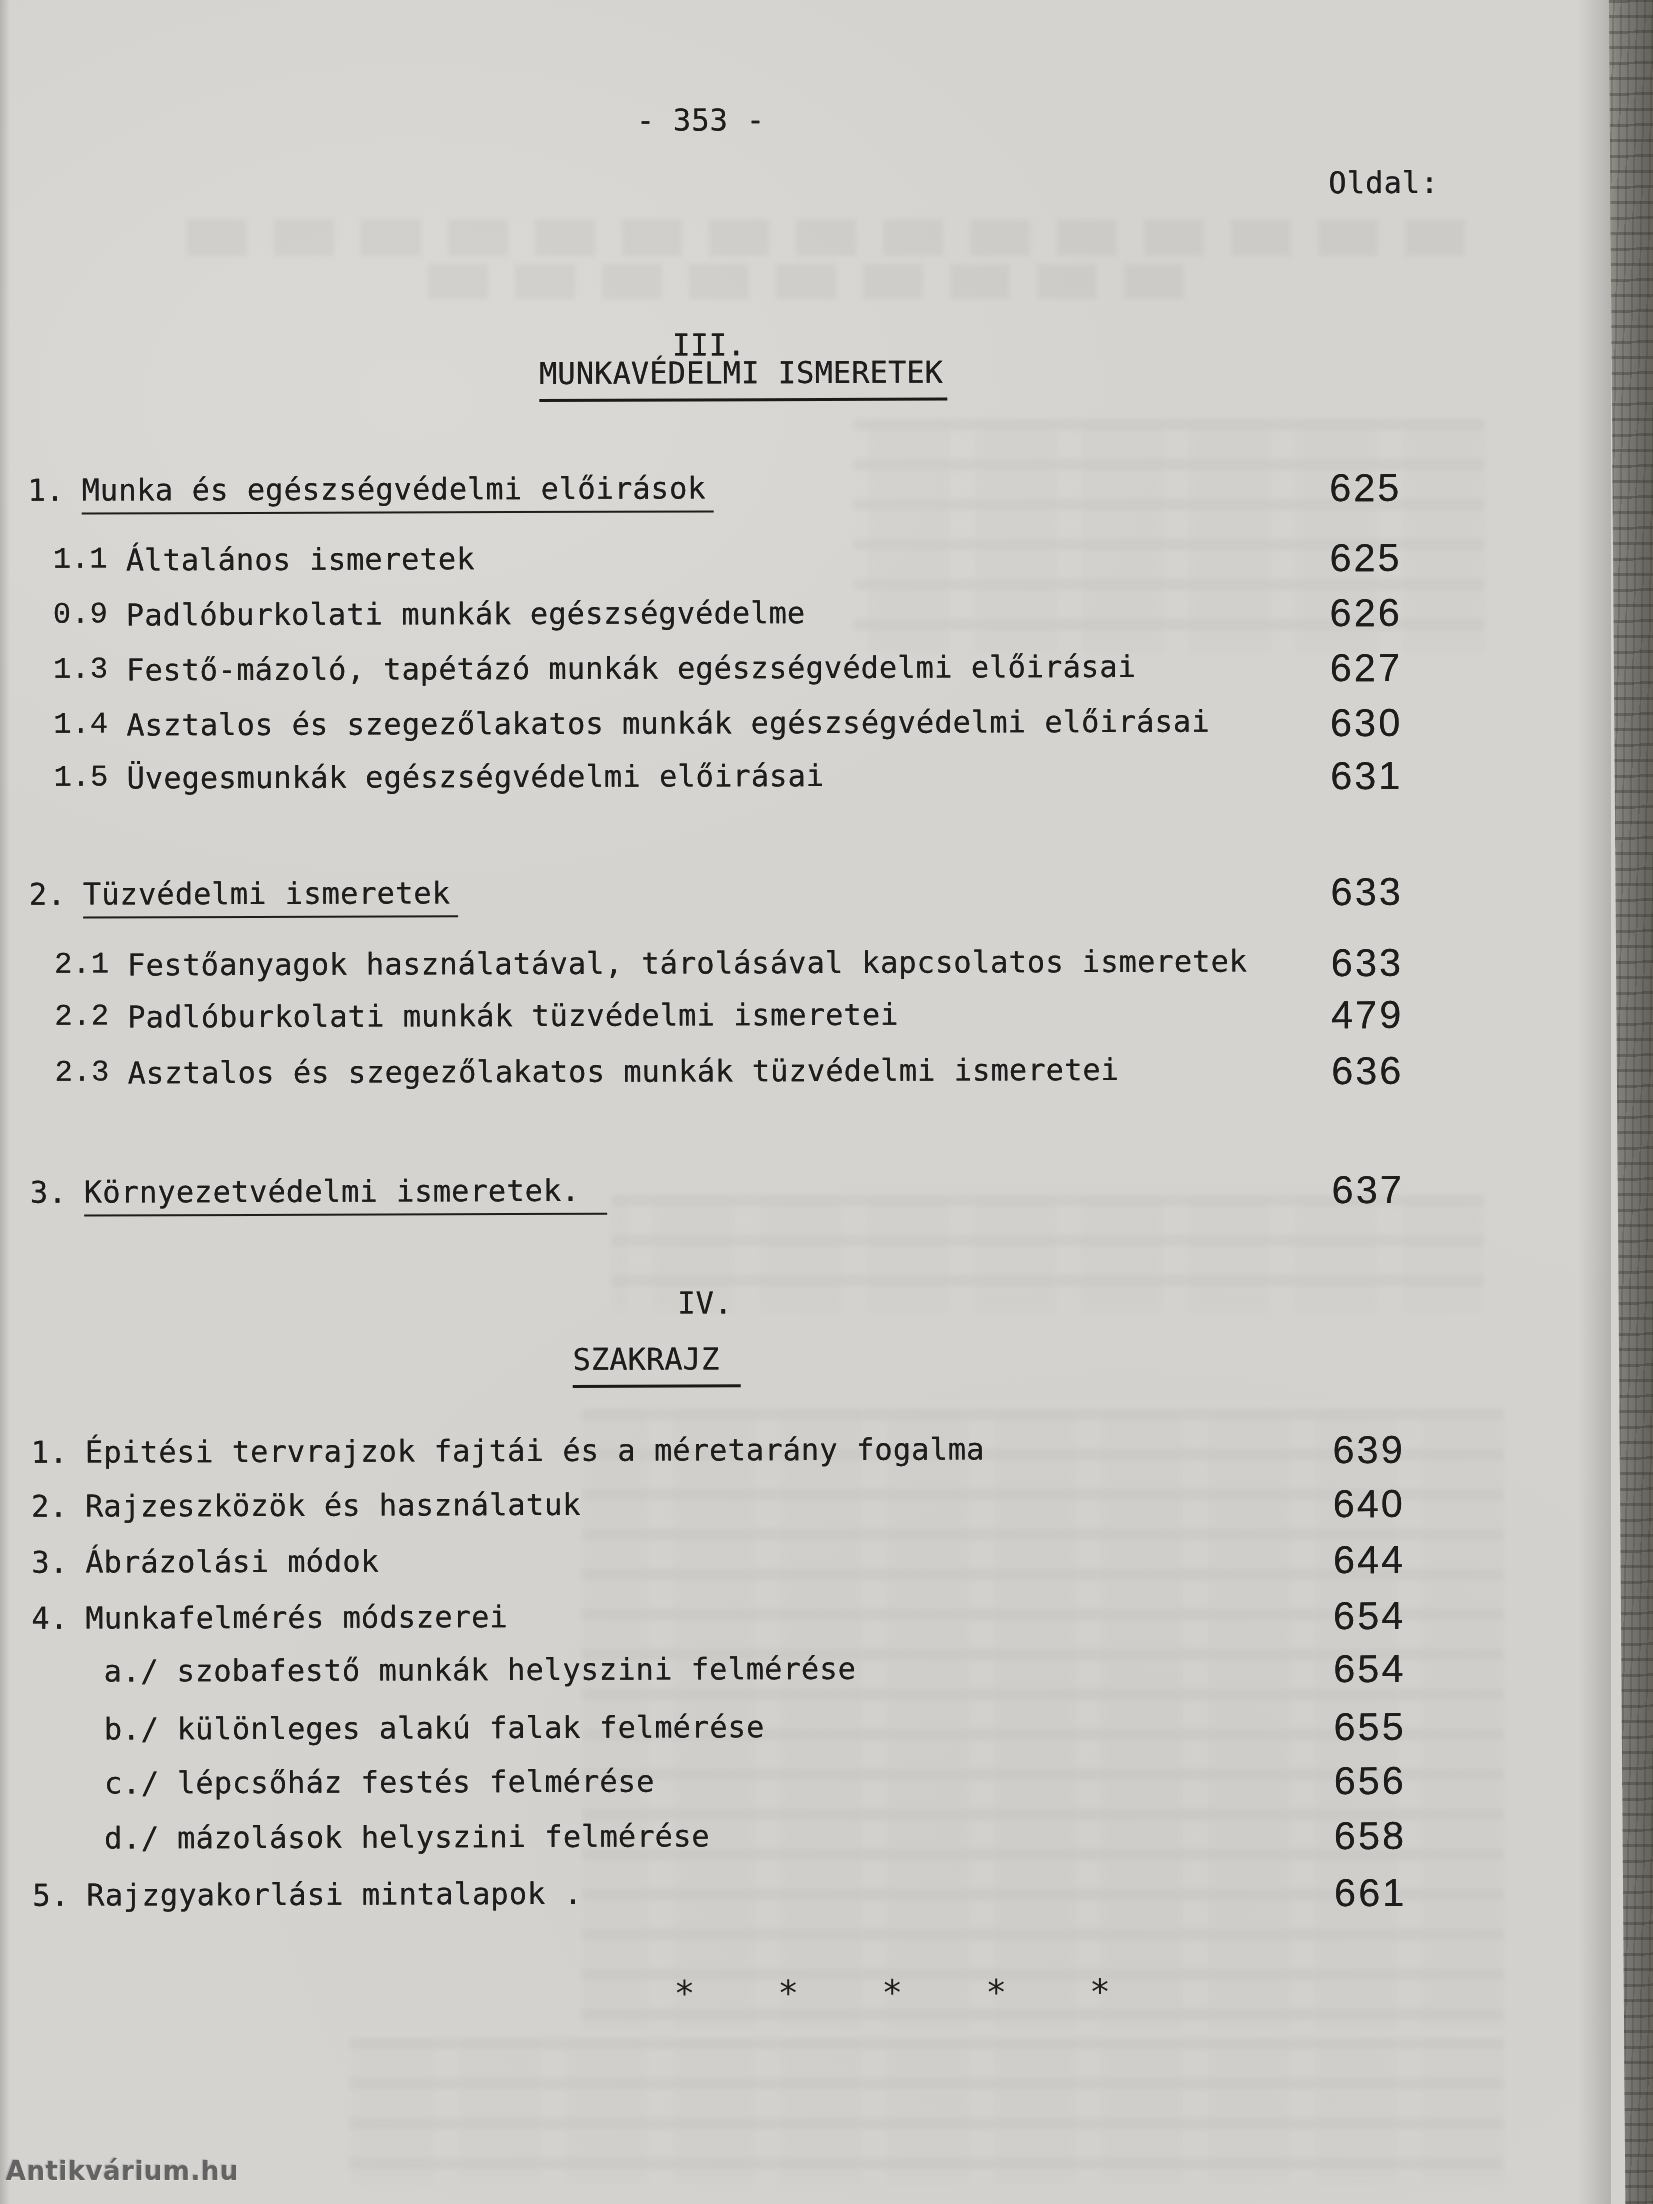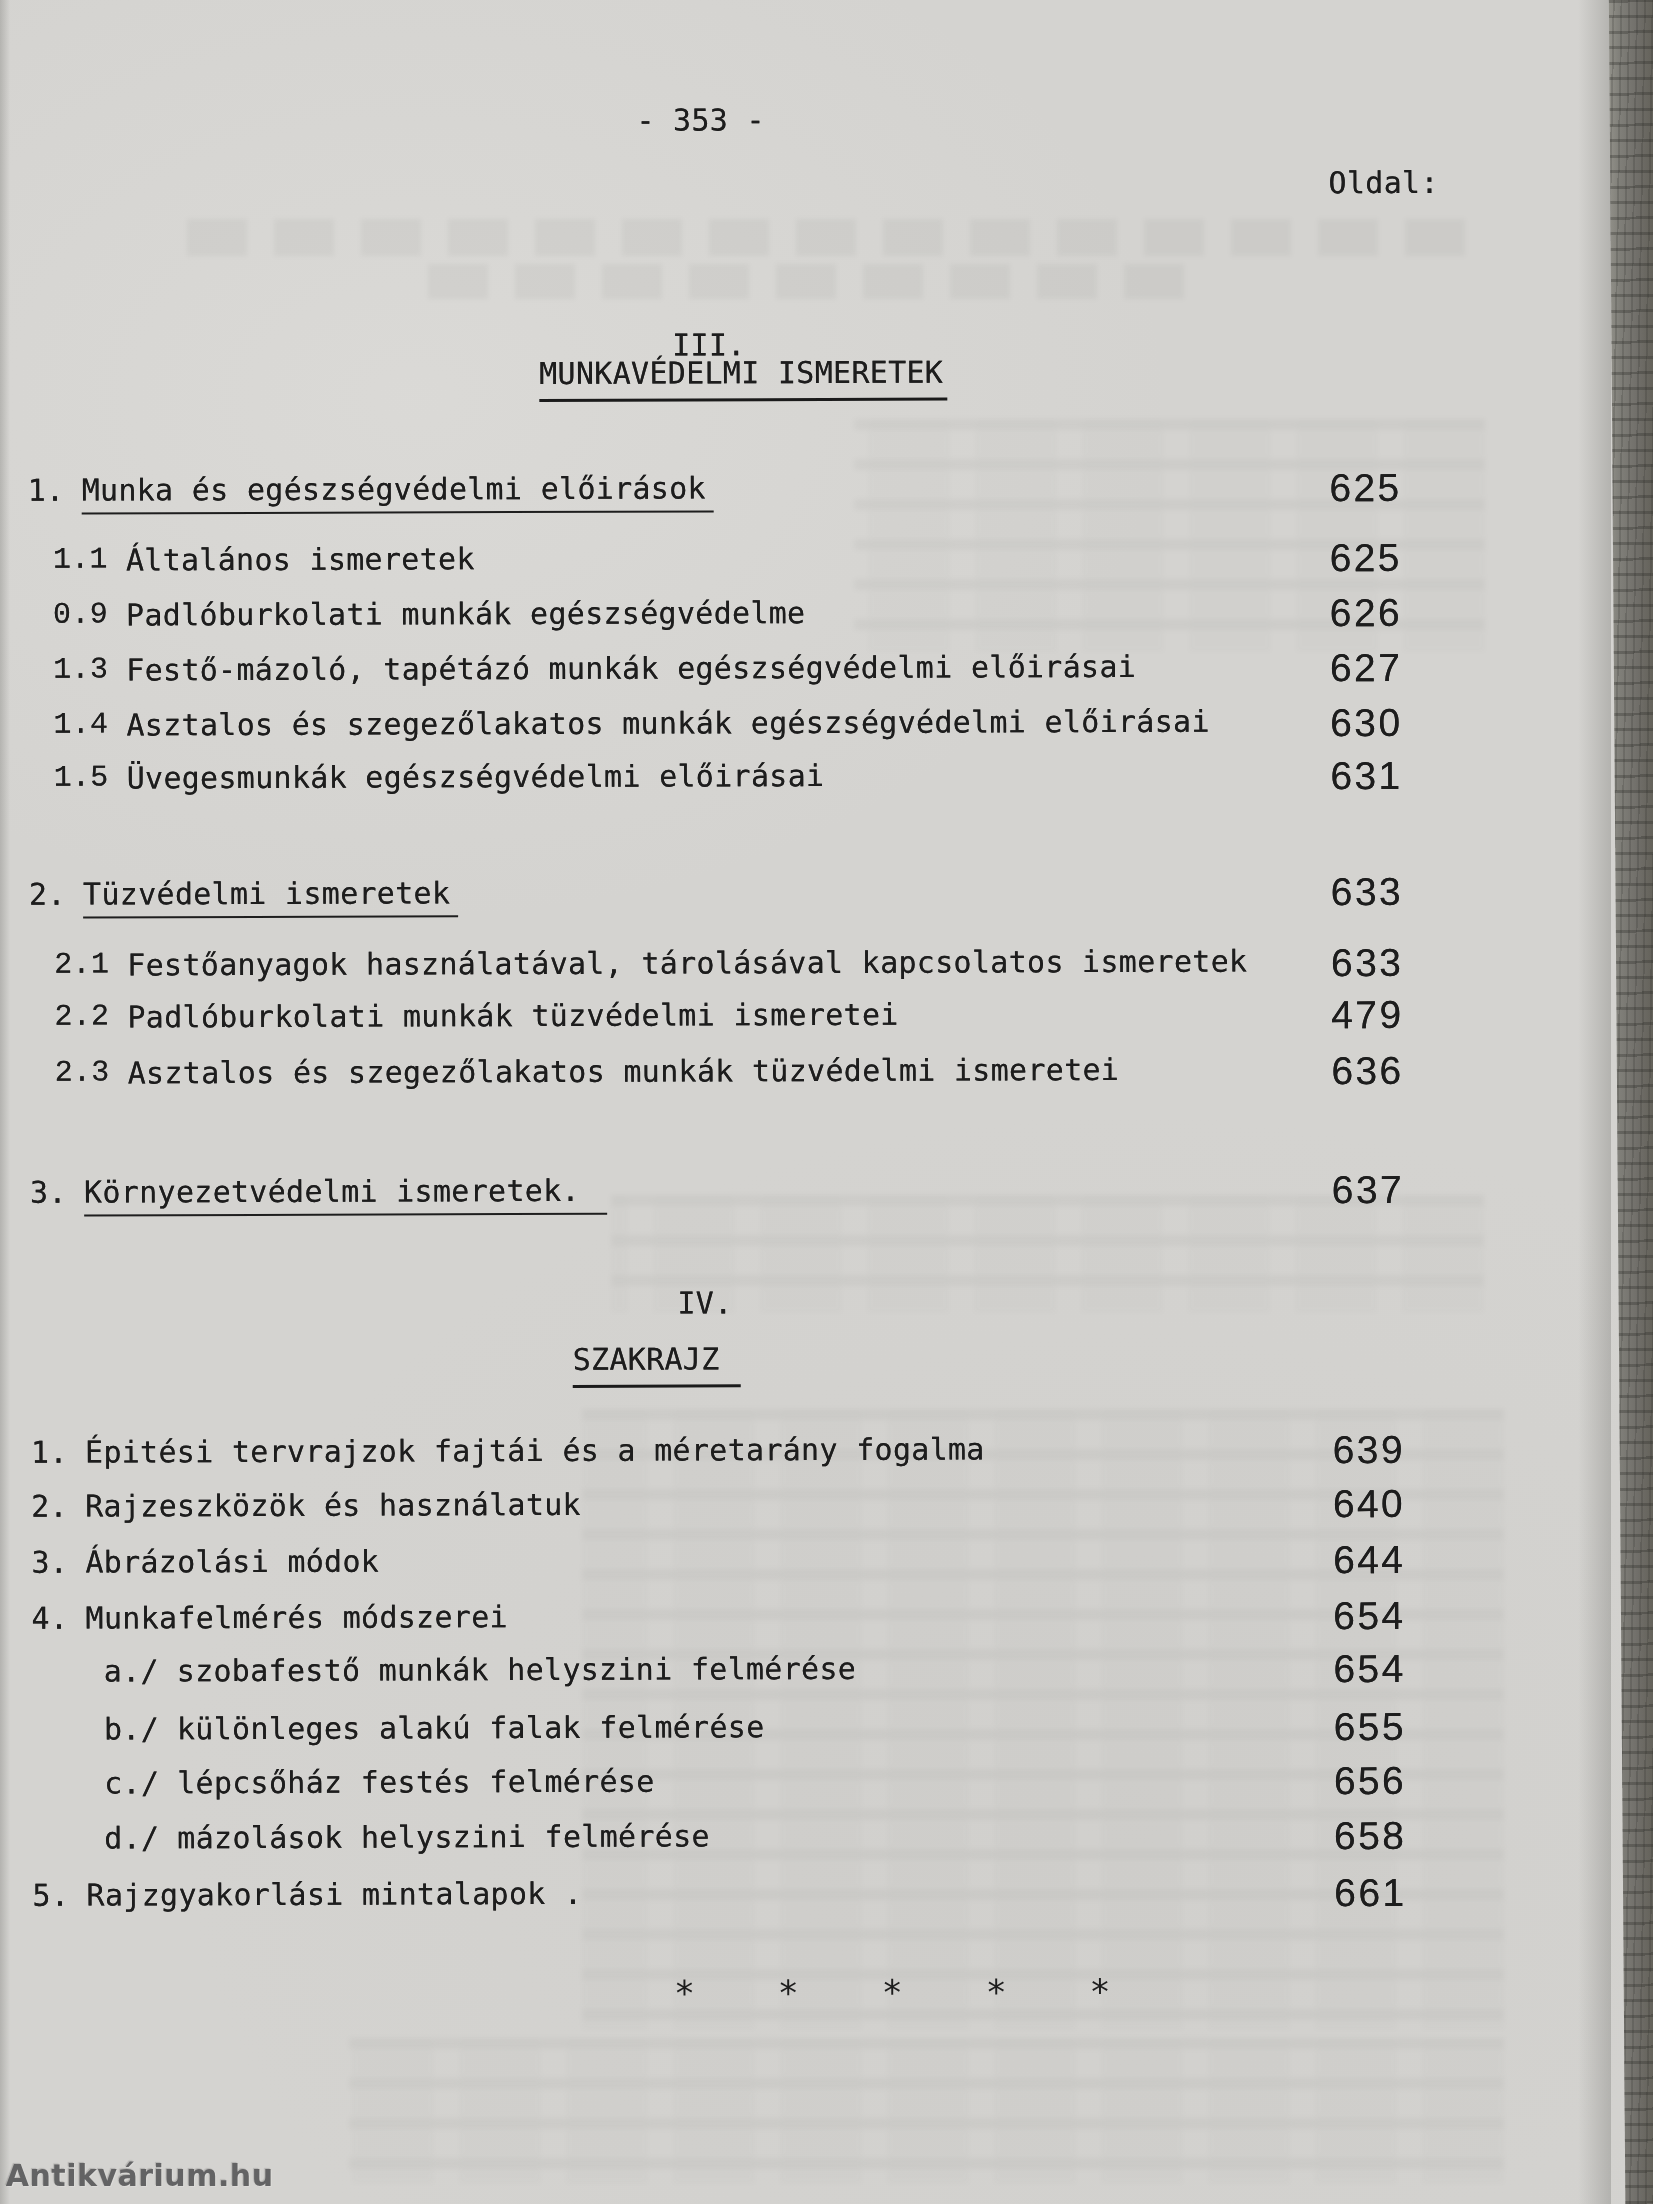--- a/index.html
+++ b/index.html
@@ -52,22 +52,22 @@
   .i2 .pre { left:101px; } .i2 .txt { left:174px; }
   .u .txt  { border-bottom:2.9px solid #1e1e1e; padding-bottom:4.9px; padding-right:7.8px; }
   .u-ext .txt { padding-right:27px; }
   .pg { position:absolute; top:-1.9px; right:251px;
         font-family:Liberation Sans, sans-serif; font-size:39px; letter-spacing:2.4px;
         text-shadow:0 0 0.6px rgba(20,20,20,.9); }
 
   .stars { font-size:35px; word-spacing:17.5px; letter-spacing:1.9px; }
 
   .watermark {
-    position:absolute; left:5.8px; bottom:12px;
-    font-family:"DejaVu Sans", sans-serif; font-weight:bold; font-size:30px;
+    position:absolute; left:5.8px; bottom:19px;
+    font-family:"DejaVu Sans", sans-serif; font-weight:bold; font-size:26px;
     color:#4b4b4d; opacity:.82; letter-spacing:0.5px;
     text-shadow:1px 1px 1px rgba(232,232,230,.55), -1px -1px 1px rgba(55,55,55,.25);
   }
 
   
   .ghost { position:absolute; pointer-events:none; transform:scaleX(-1); filter:blur(2.4px); }
   .ghost-title {
     background:repeating-linear-gradient(90deg, rgba(98,100,96,.65) 0 60px, rgba(98,100,96,0) 60px 87px);
     opacity:.10;
   }

